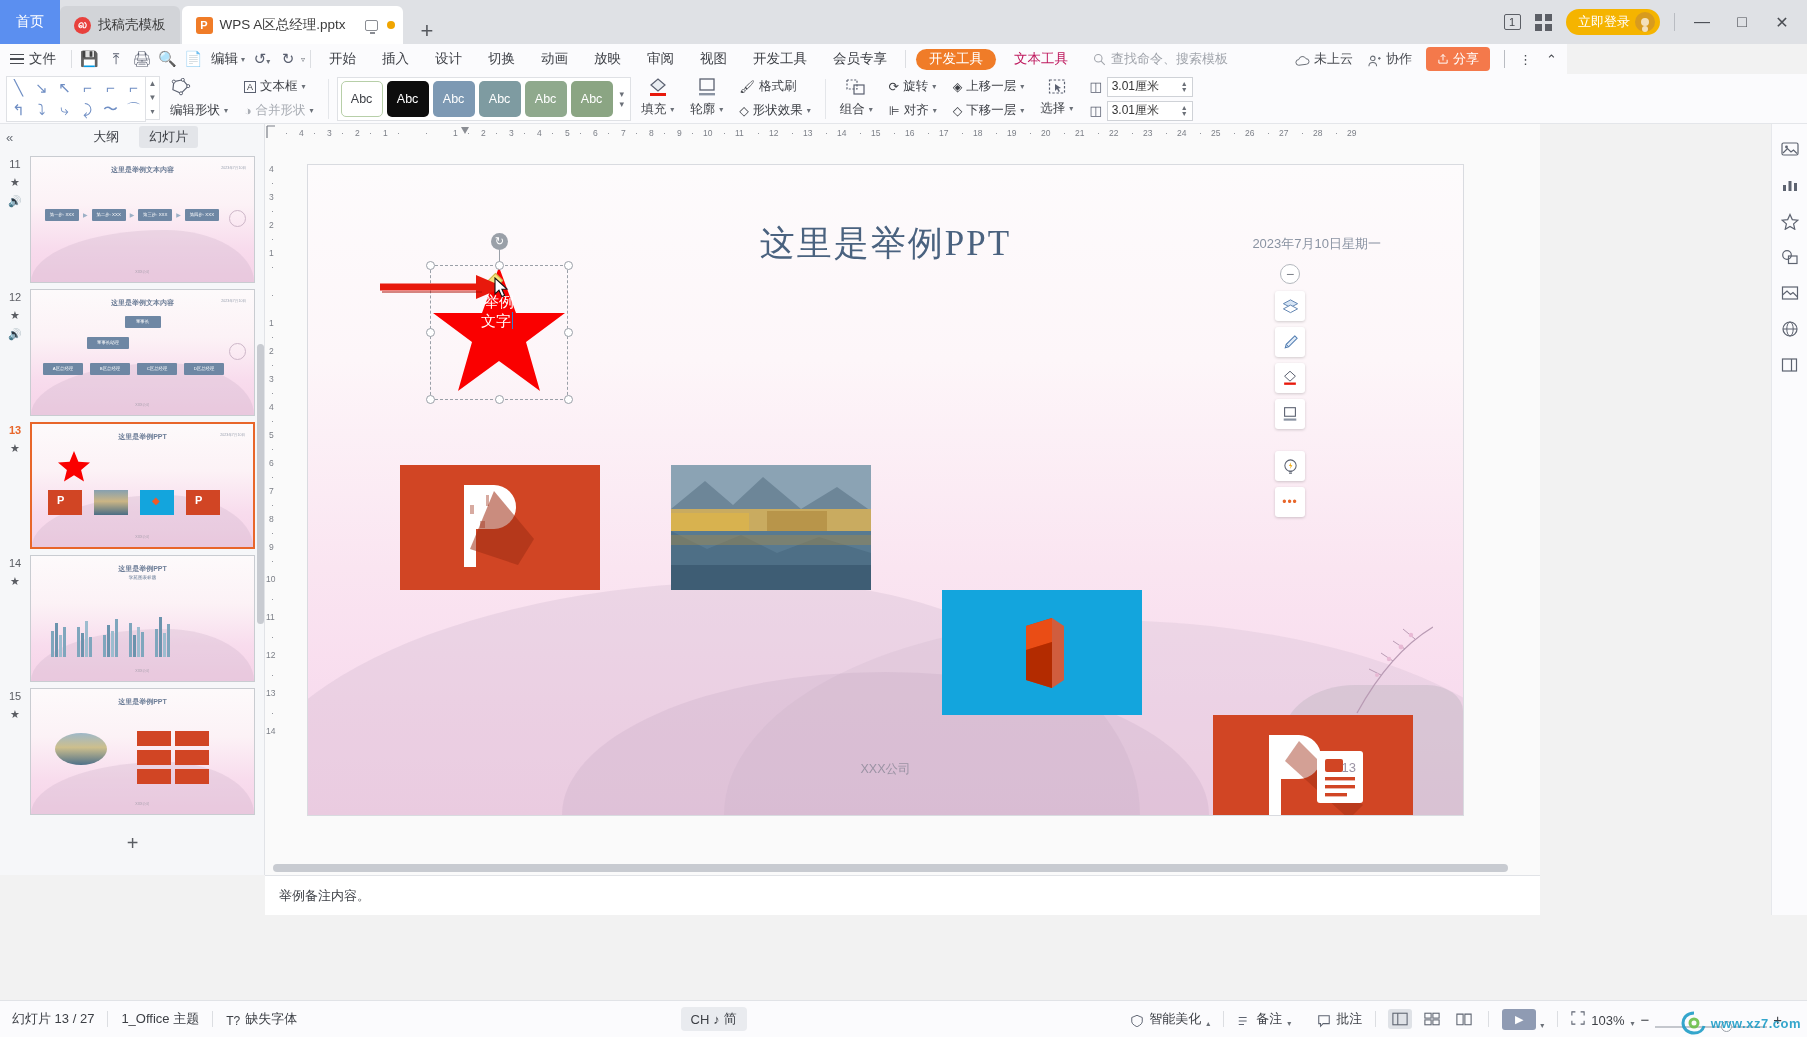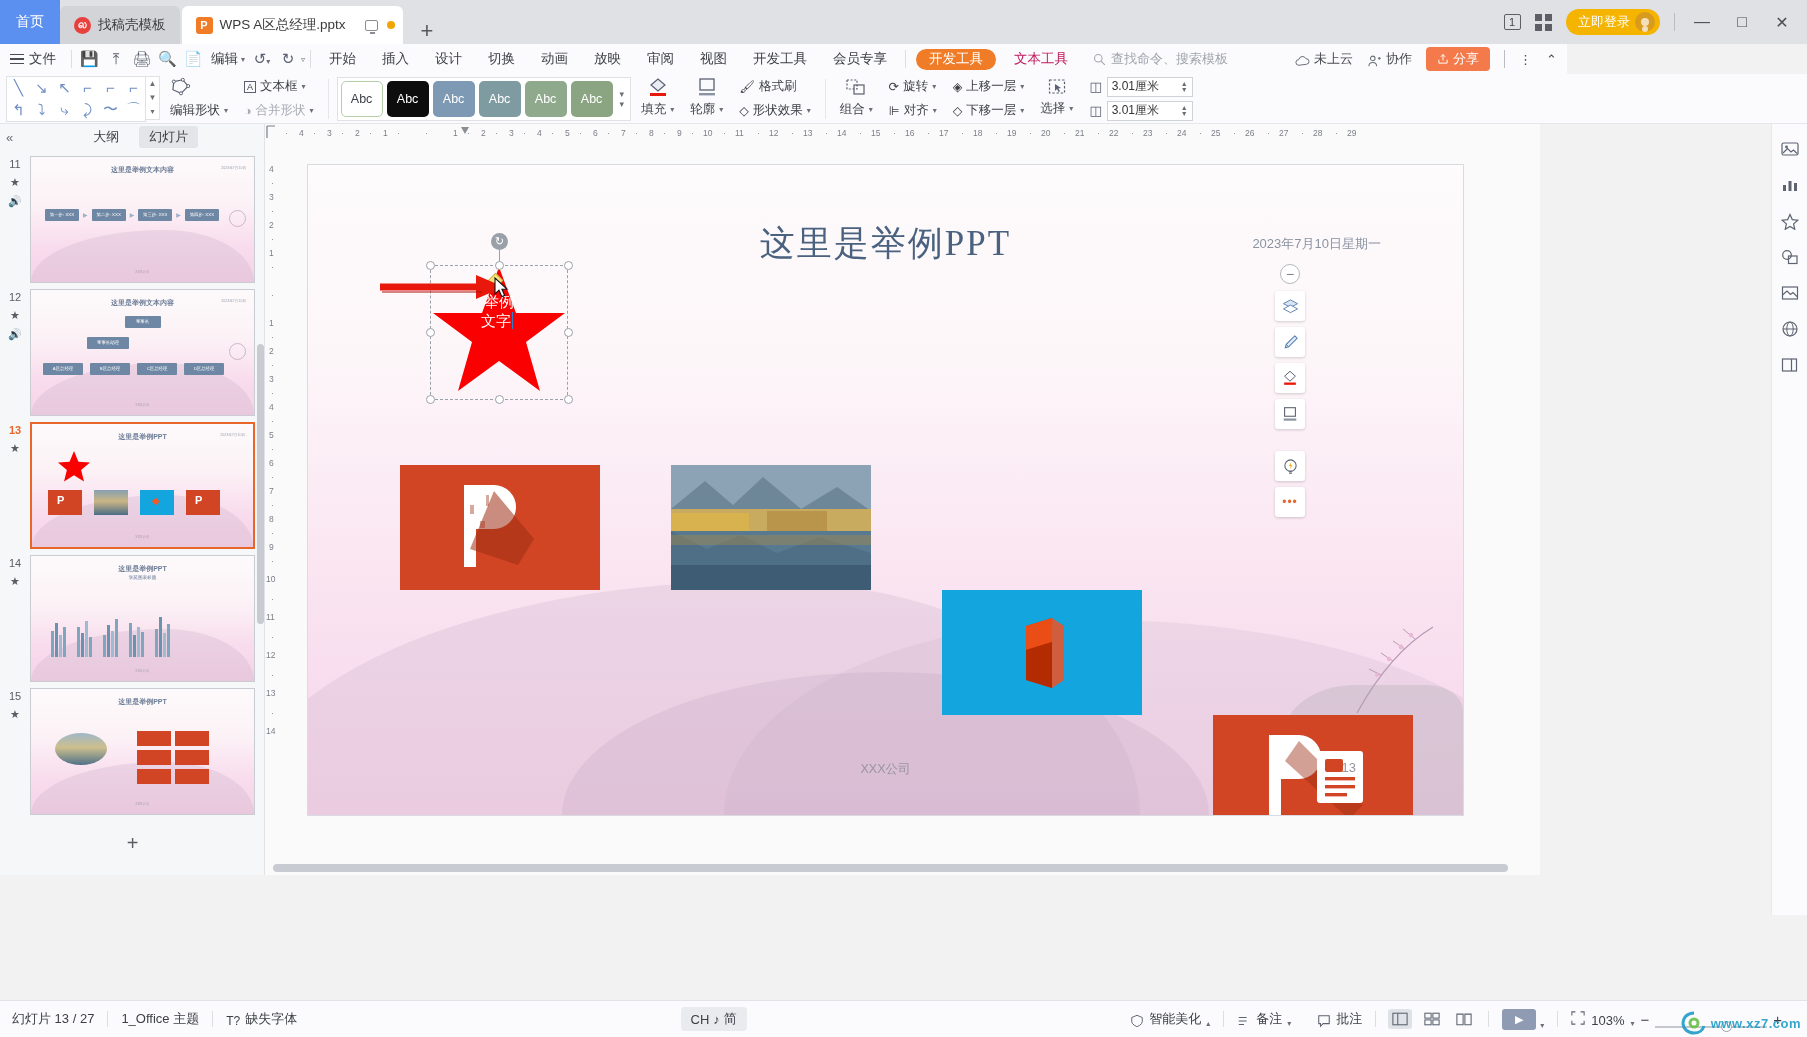--- a/index.html
+++ b/index.html
@@ -923,20 +923,23 @@
       <div class="fb-btn">
         <span style="color:#e8662a;letter-spacing:1px;font-size:12px;">•••</span>
       </div>
     </div>
 
     <div class="hscroll">
       <div class="hs-thumb" style="width:1235px;"></div>
     </div>
   </div>
 
+  <div class="notesbar">
+    <span>举例备注内容。</span>
+  </div>
 
   <div class="rightbar">
     <div class="rb-ico">
       <svg width="18" height="16" viewBox="0 0 18 16">
           <rect x="1" y="2" width="16" height="12" rx="1.5" fill="none" stroke="#5d6370" stroke-width="1.2"></rect>
           <circle cx="5.5" cy="6" r="1.4" fill="#5d6370"></circle>
           <path d="M2 12 L6.5 7.5 L10 11 L12.5 9 L16 12.5" fill="none" stroke="#5d6370" stroke-width="1.2"></path>
         </svg>
     </div>
     <div class="rb-ico">

